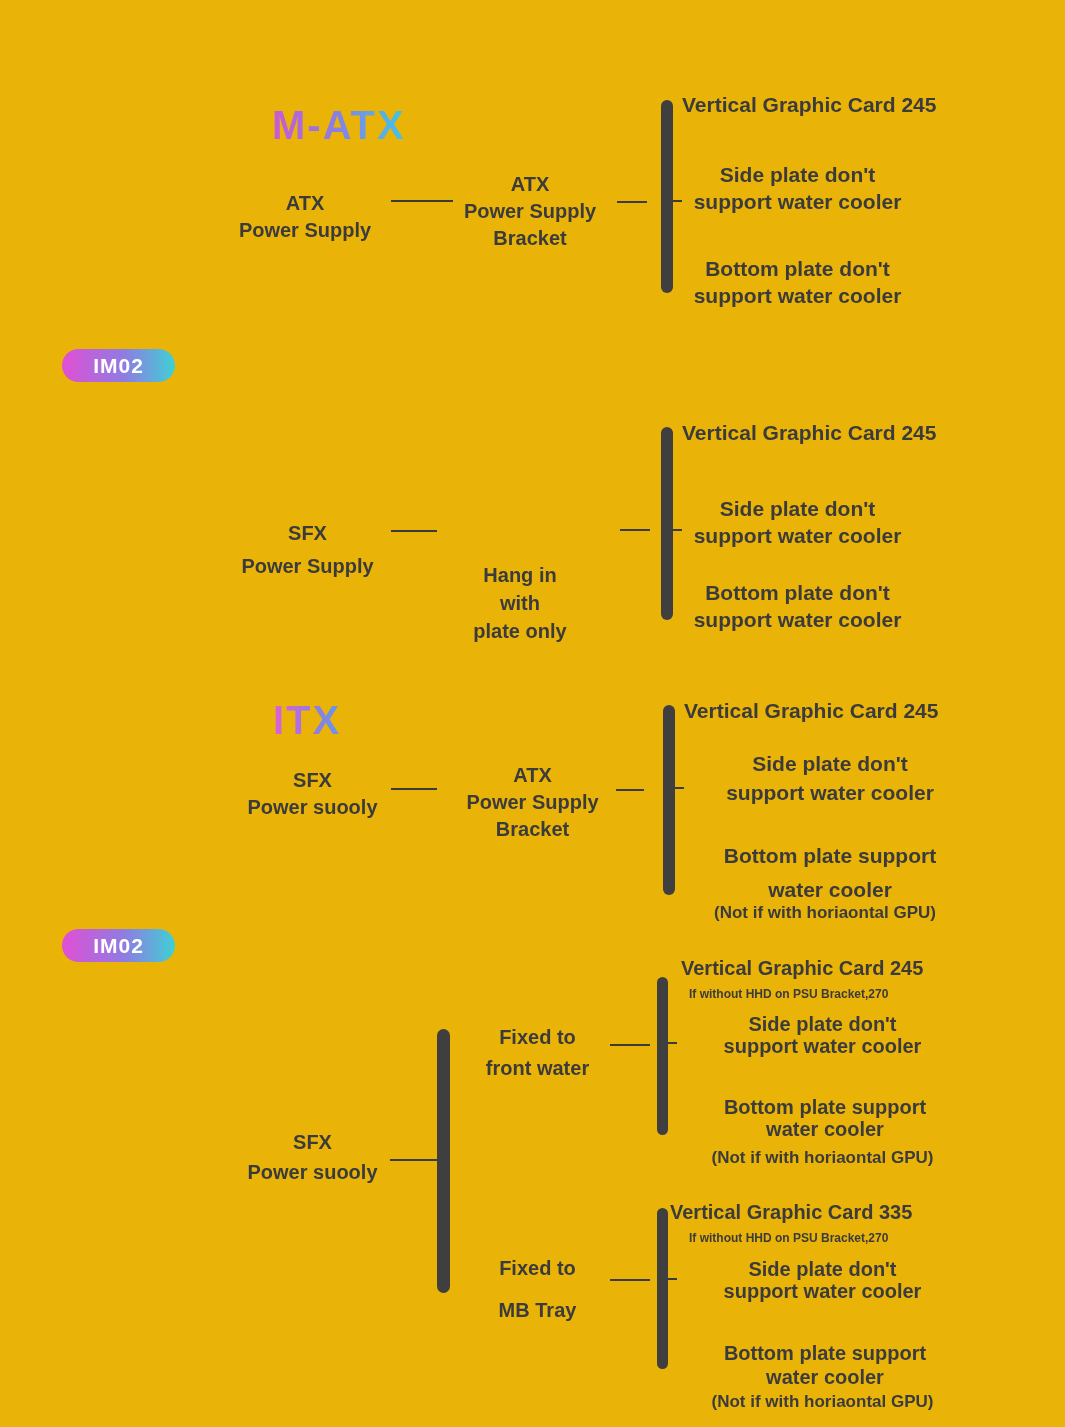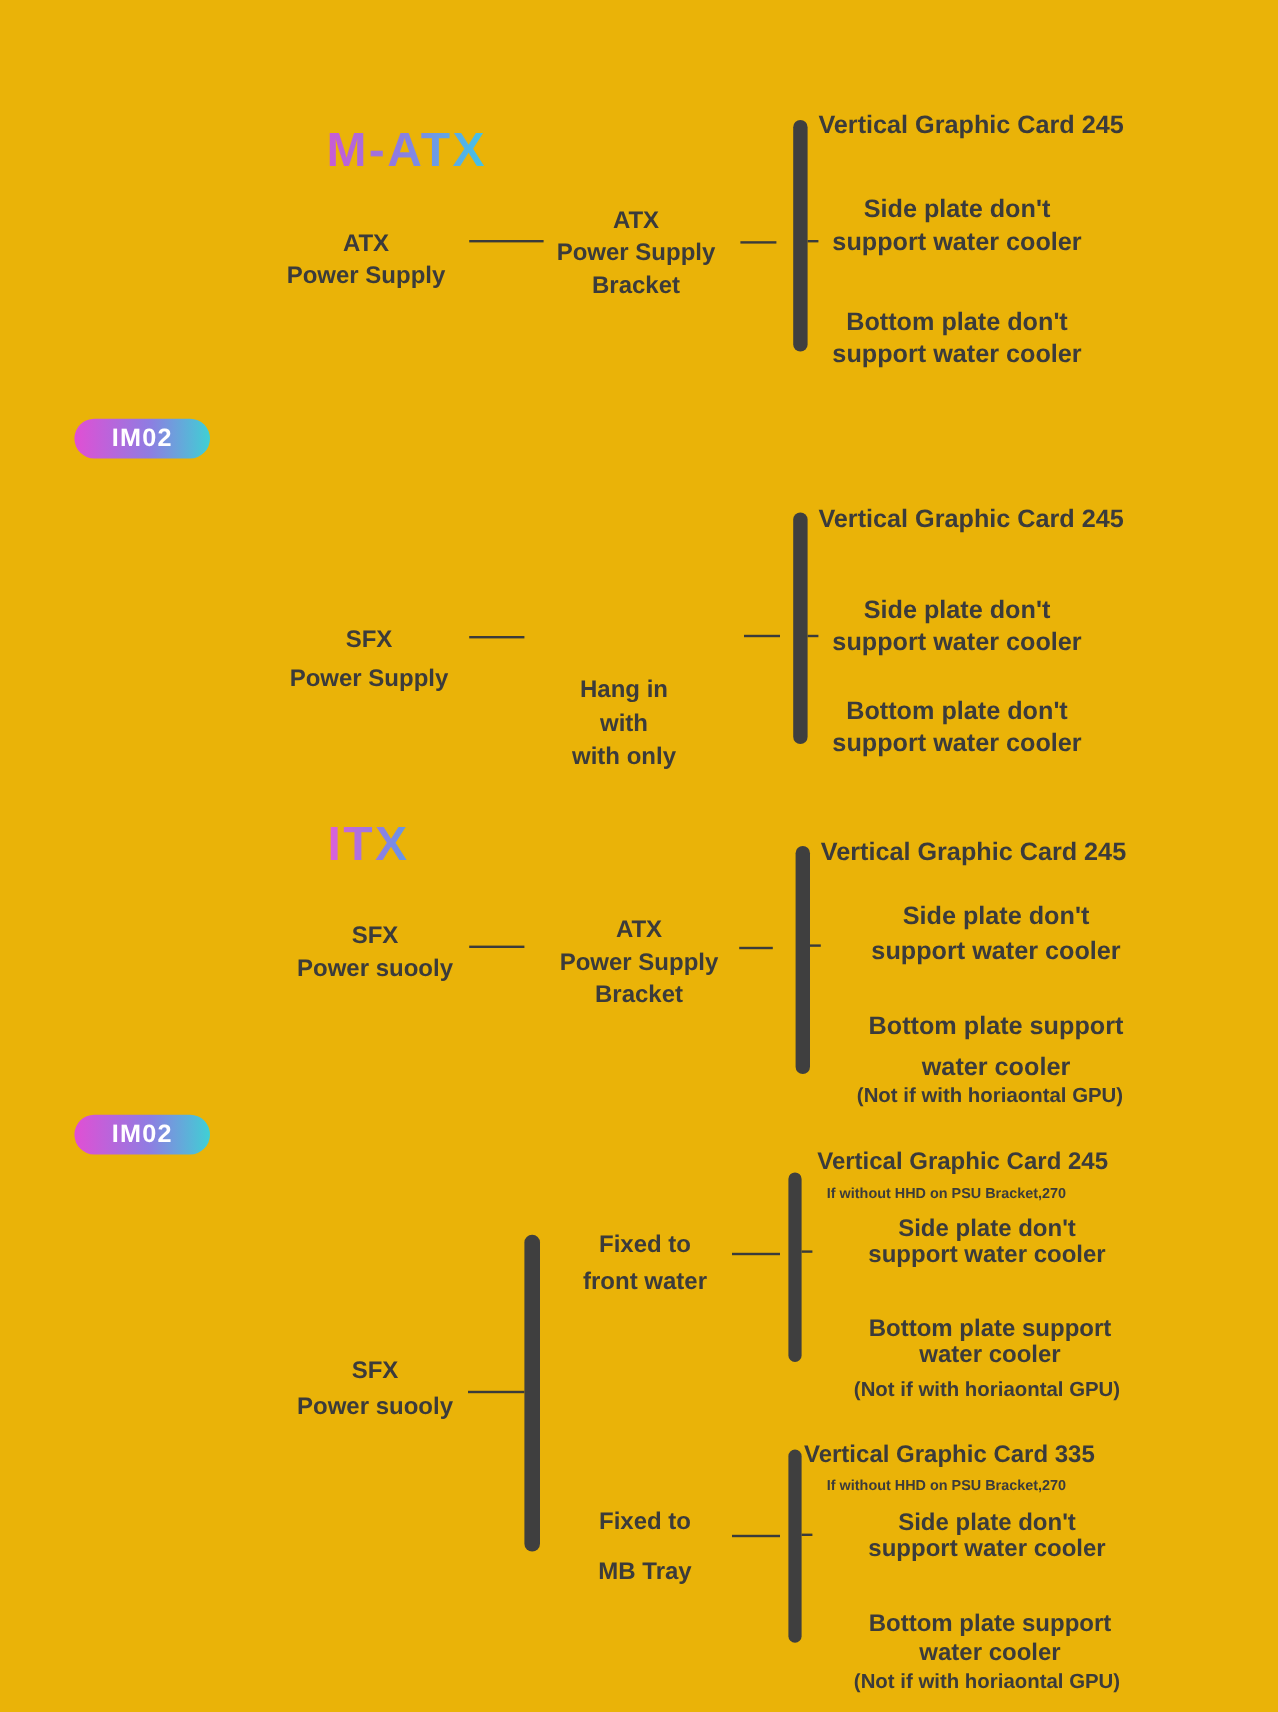--- a/index.html
+++ b/index.html
@@ -83,38 +83,38 @@
   <div class="abs node" style="left:225px; top:517px; width:165px; line-height:33px;">
     <div>SFX</div>
     <div>Power Supply</div>
   </div>
 
   <div class="abs hline" style="left:391px; top:530px; width:46px;"></div>
 
   <div class="abs node" style="left:450px; top:523px; width:140px; line-height:28px;margin-top:38px;">
     <div>Hang in</div>
     <div>with</div>
-    <div>with only</div>
+    <div>plate only</div>
   </div>
 
   <div class="abs hline" style="left:620px; top:529px; width:30px;"></div>
   <div class="abs vbar" style="left:661px; top:427px; width:12px; height:193px;"></div>
   <div class="abs tick" style="left:673px; top:529px; width:9px;"></div>
 
   <div class="abs gpu" style="left:682px; top:421px;">Vertical Graphic Card 245</div>
   <div class="abs item" style="left:670px; top:495px; width:255px;">
     <div>Side plate don't</div>
     <div>support water cooler</div>
   </div>
   <div class="abs item" style="left:670px; top:579px; width:255px;">
     <div>Bottom plate don't</div>
     <div>support water cooler</div>
   </div>
 
-  <div class="abs title title-itx" style="left:273px; top:682px;">ITX</div>
+  <div class="abs title title-itx" style="left:273px; top:698px;">ITX</div>
 
   <div class="abs node" style="left:230px; top:767px; width:165px;">
     <div>SFX</div>
     <div>Power suooly</div>
   </div>
 
   <div class="abs hline" style="left:391px; top:788px; width:46px;"></div>
 
   <div class="abs node" style="left:450px; top:762px; width:165px;">
     <div>ATX</div>

